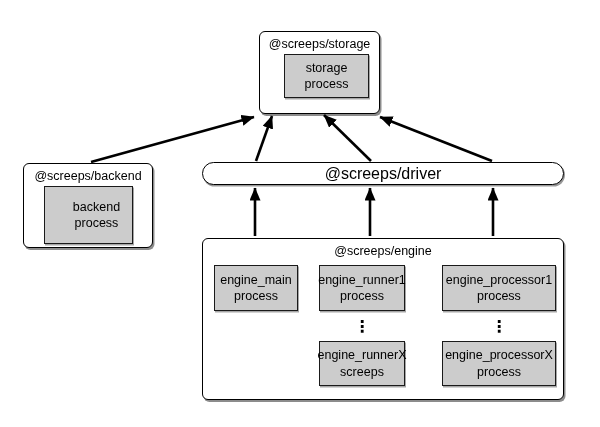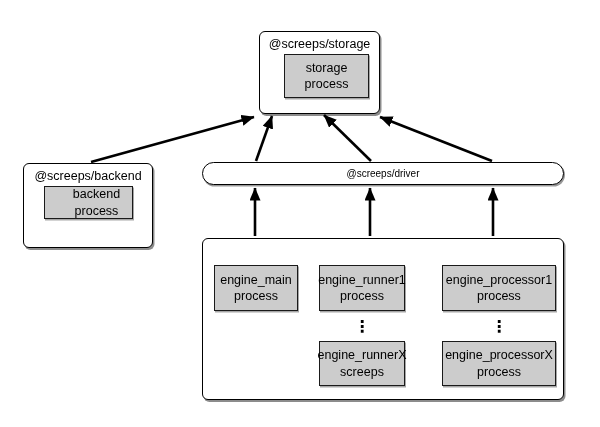--- a/index.html
+++ b/index.html
@@ -14,21 +14,21 @@
     border-radius:6px;box-shadow:1.5px 2px 0 rgba(0,0,0,0.45);
   }
   .container-label{
     text-align:center;font-size:12.5px;line-height:15px;padding-top:5px;
     white-space:nowrap;
   }
   .pill{
     position:absolute;background:#ffffff;border:1.5px solid #000;
     border-radius:12px;box-shadow:1px 1.5px 0 rgba(0,0,0,0.4);
     display:flex;align-items:center;justify-content:center;
-    font-size:10px;
+    font-size:16px;
   }
   .pbox{
     position:absolute;background:#cccccc;border:1.4px solid #1a1a1a;
     box-shadow:1px 1.5px 0 rgba(0,0,0,0.35);
     display:flex;align-items:center;justify-content:center;
     text-align:center;font-size:12.5px;line-height:16.5px;white-space:pre-line;
   }
   .ellipsis{
     position:absolute;display:flex;align-items:center;justify-content:center;
     font-family:"DejaVu Sans",sans-serif;font-weight:700;font-size:16px;color:#000;
@@ -46,31 +46,32 @@
   <div class="container" style="left:259px;top:31px;width:121px;height:83px;">
     <div class="container-label">@screeps/storage</div>
     <div class="pbox" style="left:24px;top:22px;width:85px;height:44px;">
       <span>storage
 process</span>
     </div>
   </div>
 
   <div class="container" style="left:23px;top:163px;width:130px;height:85px;">
     <div class="container-label">@screeps/backend</div>
-    <div class="pbox" style="left:20px;top:22px;width:89px;height:33px;padding-left:16px;">
+    <div class="pbox" style="left:20px;top:22px;width:89px;height:58px;padding-left:16px;">
       <span>backend
 process</span>
     </div>
   </div>
 
   <div class="pill" style="left:202px;top:162px;width:362px;height:23px;">
     <span>@screeps/driver</span>
   </div>
 
   <div class="container" style="left:202px;top:238px;width:362px;height:162px;">
+    <div class="container-label">@screeps/engine</div>
 
     <div class="pbox" style="left:11px;top:26px;width:84px;height:46px;">
       <span>engine_main
 process</span>
     </div>
 
     <div class="pbox" style="left:116px;top:26px;width:86px;height:46px;">
       <span>engine_runner1
 process</span>
     </div>

